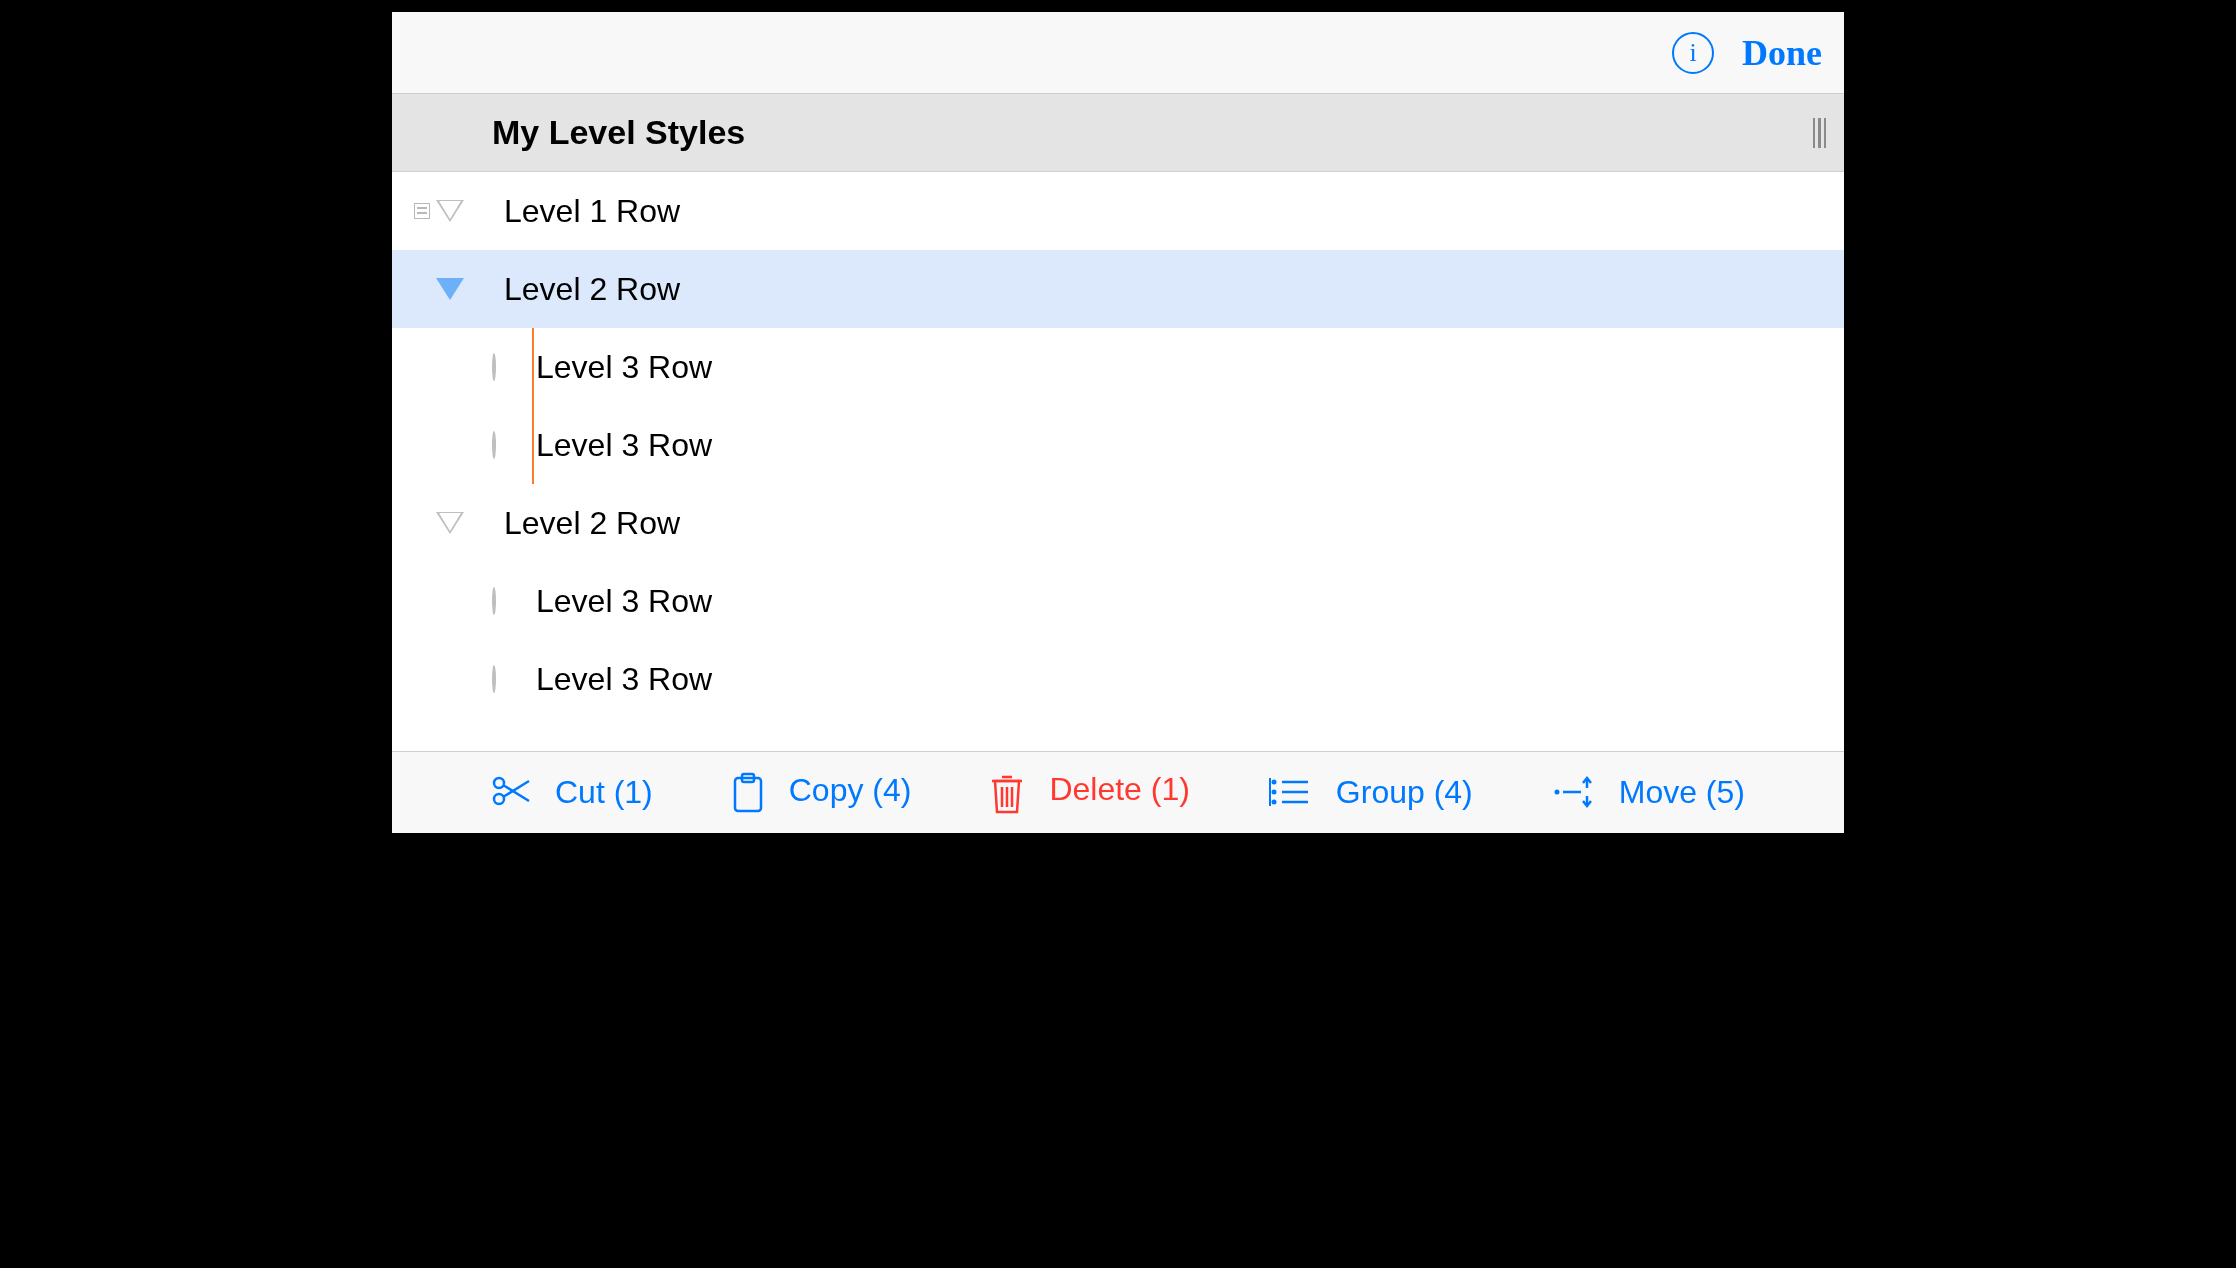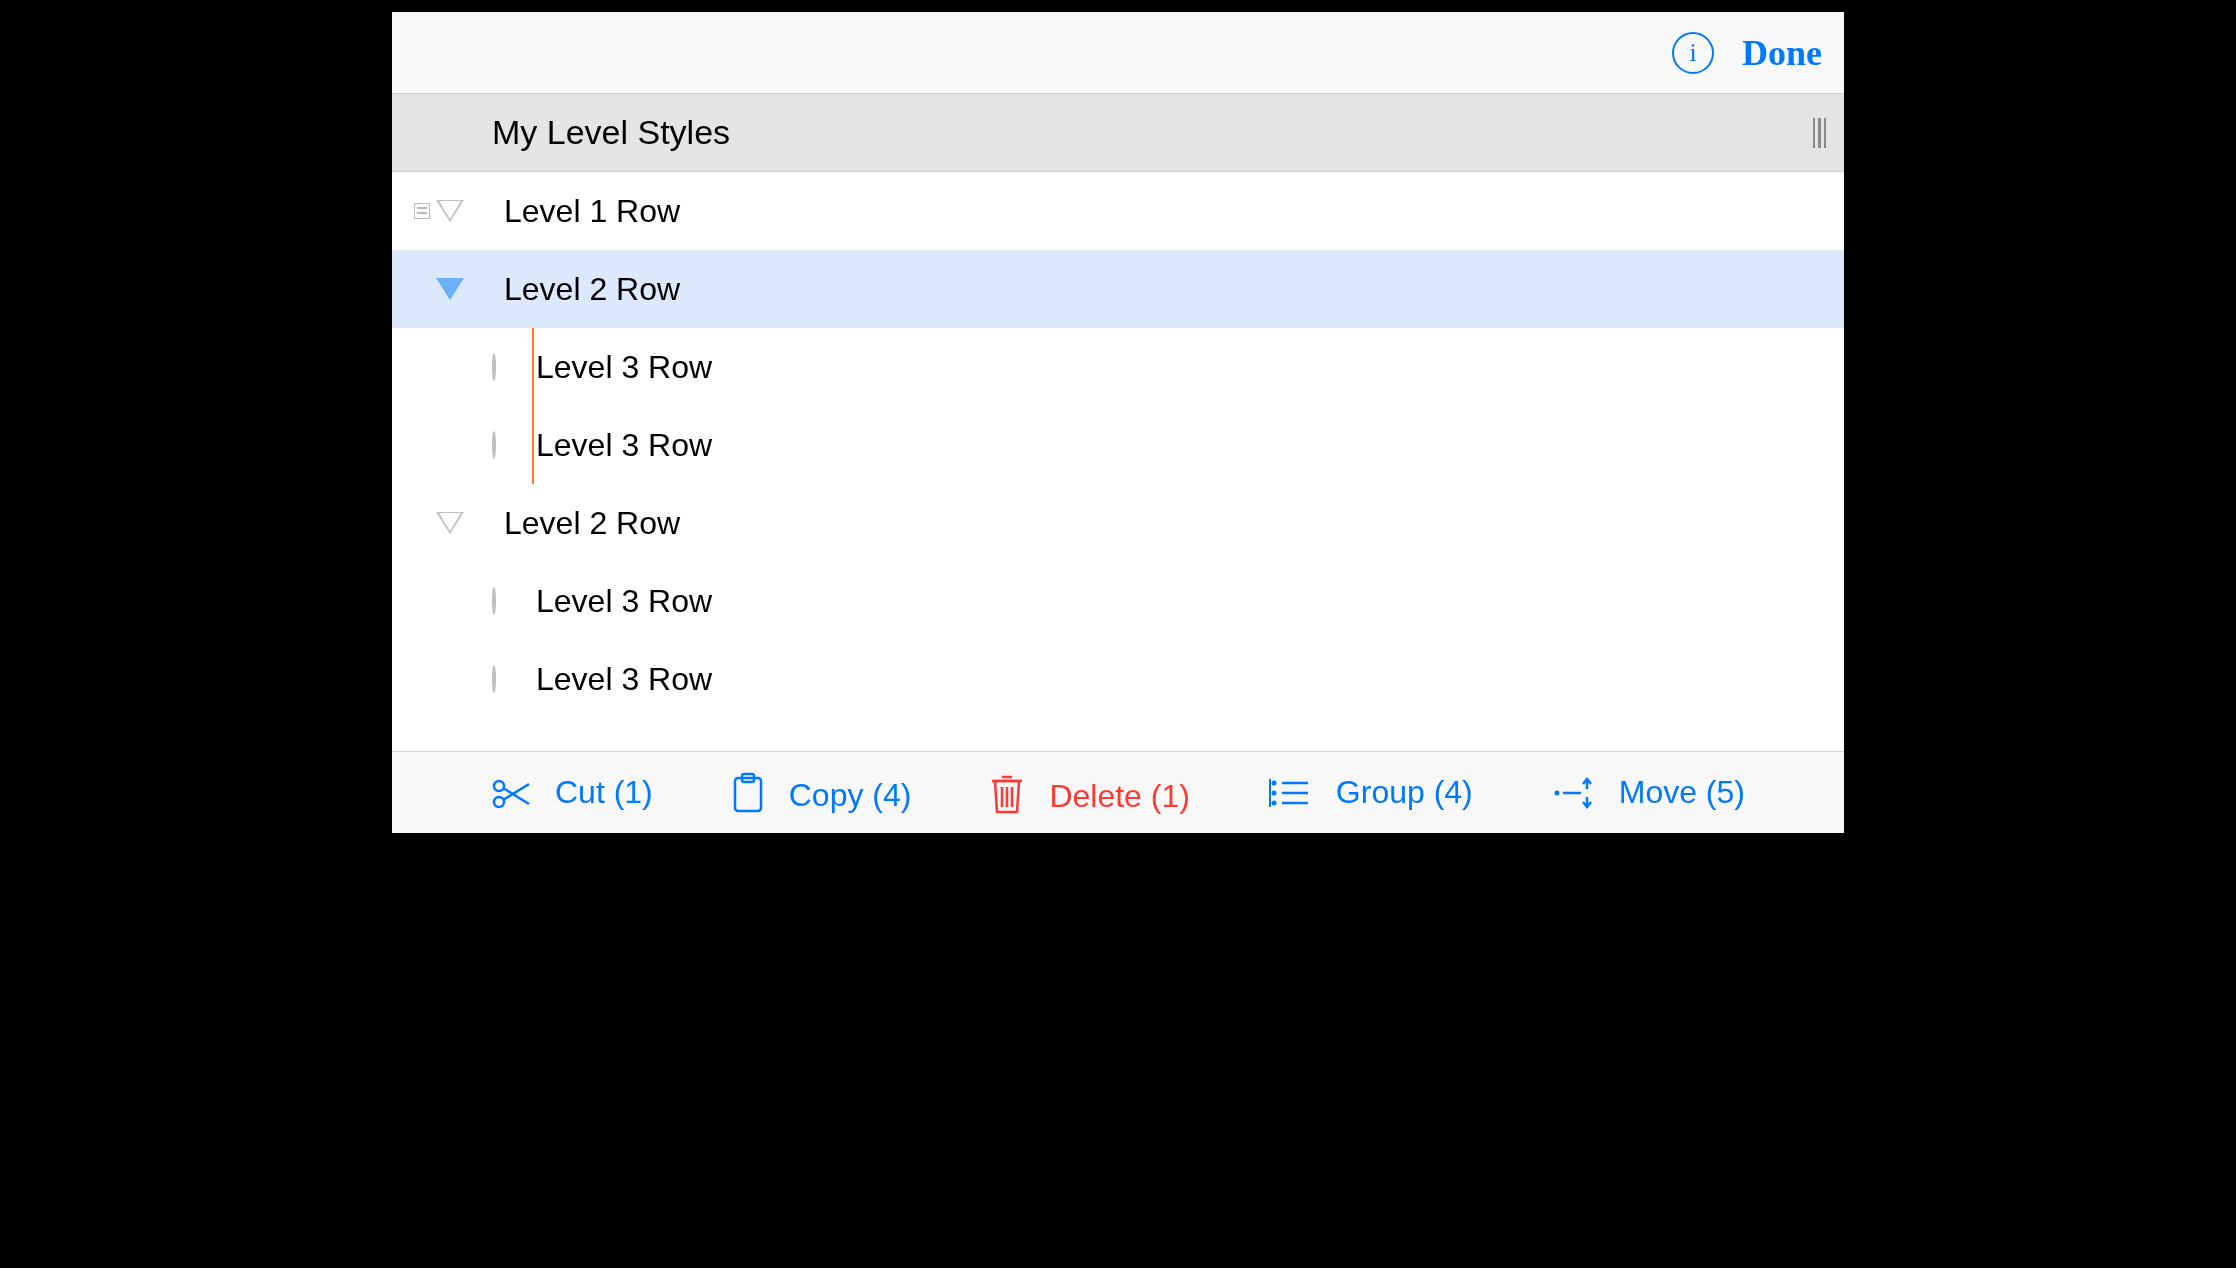--- a/index.html
+++ b/index.html
@@ -66,21 +66,21 @@
     height: 78px;
     background: #e4e4e4;
     border-bottom: 1px solid #cfcfcf;
     display: flex;
     align-items: center;
     padding-left: 100px;
     position: relative;
   }
   .section-title {
     font-size: 34px;
-    font-weight: 400;
+    font-weight: 700;
   }
   .drag-handle {
     position: absolute;
     right: 18px;
     top: 50%;
     transform: translateY(-50%);
     display: flex;
     gap: 3px;
   }
   .drag-handle span {
@@ -178,21 +178,21 @@
     height: 82px;
     background: #f8f8f8;
     border-top: 1px solid #cfcfcf;
     display: flex;
     align-items: center;
     justify-content: space-around;
     padding: 0 60px;
   }
   .tool-btn {
     display: flex;
-    align-items: flex-end;
+    align-items: flex-start;
     gap: 24px;
     font-size: 32px;
     color: #0079ff;
     cursor: pointer;
   }
   .tool-btn.danger { color: #ff3830; }
   .tool-icon { display: flex; align-items: center; }
   svg { display: block; }
 </style>
 </head>

